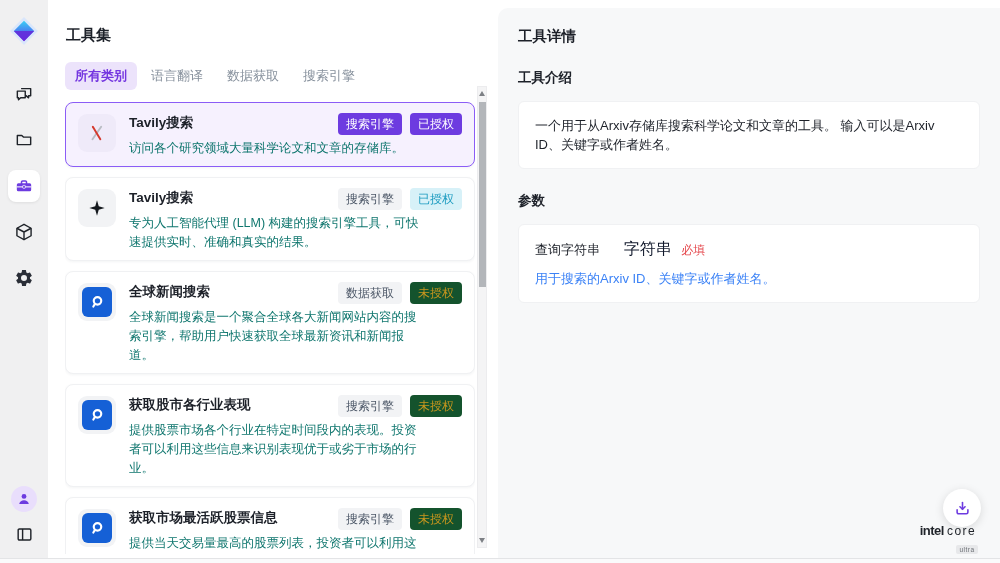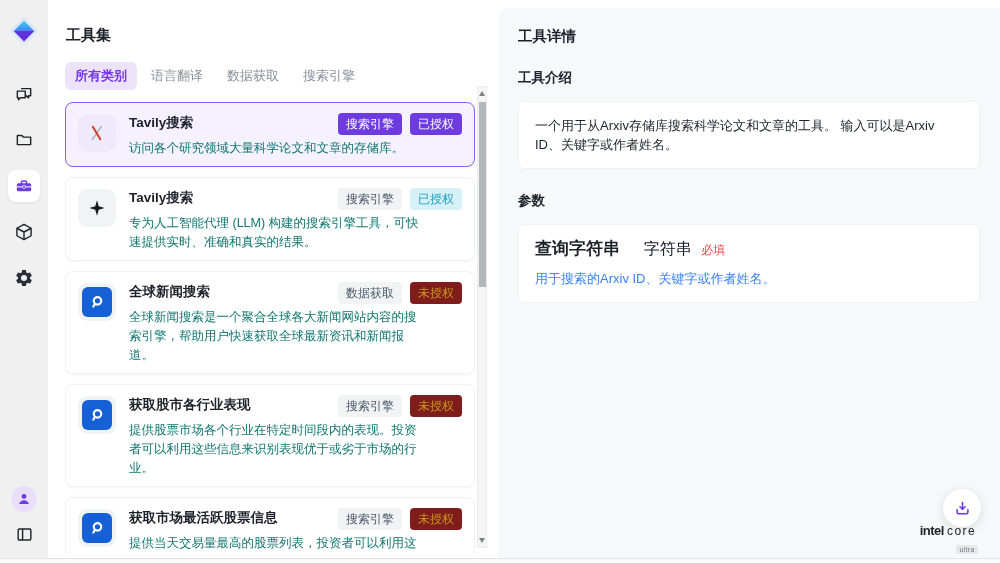--- a/index.html
+++ b/index.html
@@ -53,21 +53,21 @@
   .blue-badge { width:30px; height:30px; border-radius:6px; background:#1560d6;
     display:flex; align-items:center; justify-content:center; }
   .tool-main { flex:1; min-width:0; }
   .tool-head { display:flex; justify-content:space-between; align-items:flex-start; }
   .tool-name { font-size:13.5px; font-weight:700; line-height:19px; }
   .tool-tags { display:flex; gap:8px; flex-shrink:0; margin-left:8px; }
   .tag { font-size:12px; line-height:16px; padding:3px 8px; border-radius:4px; white-space:nowrap; }
   .tag.solid  { background:#6d3be0; color:#ffffff; }
   .tag.gray   { background:#f2f3f5; color:#4e5969; }
   .tag.cyan   { background:#d7f1f8; color:#1d9cc0; }
-  .tag.yellow { background:#7f1d1d; color:#c8961e; }
+  .tag.yellow { background:#14532d; color:#c8961e; }
   .tool-desc { margin-top:4px; font-size:12.5px; color:#0f766e; line-height:19px; max-width:292px; }
 
   
   .scrollbar {
     position:absolute; right:11px; top:86px; bottom:15px; width:10px;
     background:#f4f4f5; border:1px solid #ececee; display:flex; flex-direction:column;
     align-items:center; justify-content:space-between; padding:4px 0; cursor:pointer;
   }
   .sb-thumb { position:absolute; top:15px; left:1px; width:7px; height:185px; background:#b3b6ba; }
   .sb-up { width:0; height:0; border-left:3.5px solid transparent; border-right:3.5px solid transparent; border-bottom:5px solid #7d8085; }
@@ -77,21 +77,21 @@
   .detail-panel {
     flex:1; margin-top:8px; background:#f7f8f9; border-top-left-radius:10px;
     padding:19px 20px; position:relative;
   }
   .dp-title { font-size:14.5px; font-weight:700; }
   .dp-section { font-size:13.5px; font-weight:700; margin-top:23px; }
   .dp-card {
     margin-top:14px; background:#ffffff; border:1px solid #f0f1f3; border-radius:6px;
     padding:14px 16px; font-size:13px; color:#1d2129; line-height:19px;
   }
-  .param-name { font-size:17px; font-weight:700; }
+  .param-name { font-size:13px; font-weight:400; }
   .param-type { font-size:16px; color:#0f172a; margin-left:20px; }
   .param-required { font-size:12px; color:#e5484d; margin-left:6px; }
   .param-desc { margin-top:9px; font-size:13px; color:#3b82f6; }
 
   .fab {
     position:absolute; right:19px; bottom:36px; width:38px; height:38px; border-radius:50%;
     background:#ffffff; box-shadow:0 2px 10px rgba(0,0,0,.13);
     display:flex; align-items:center; justify-content:center; cursor:pointer;
   }
   .brand { position:absolute; right:14px; bottom:7px; width:76px; text-align:center; color:#1f2329; }

